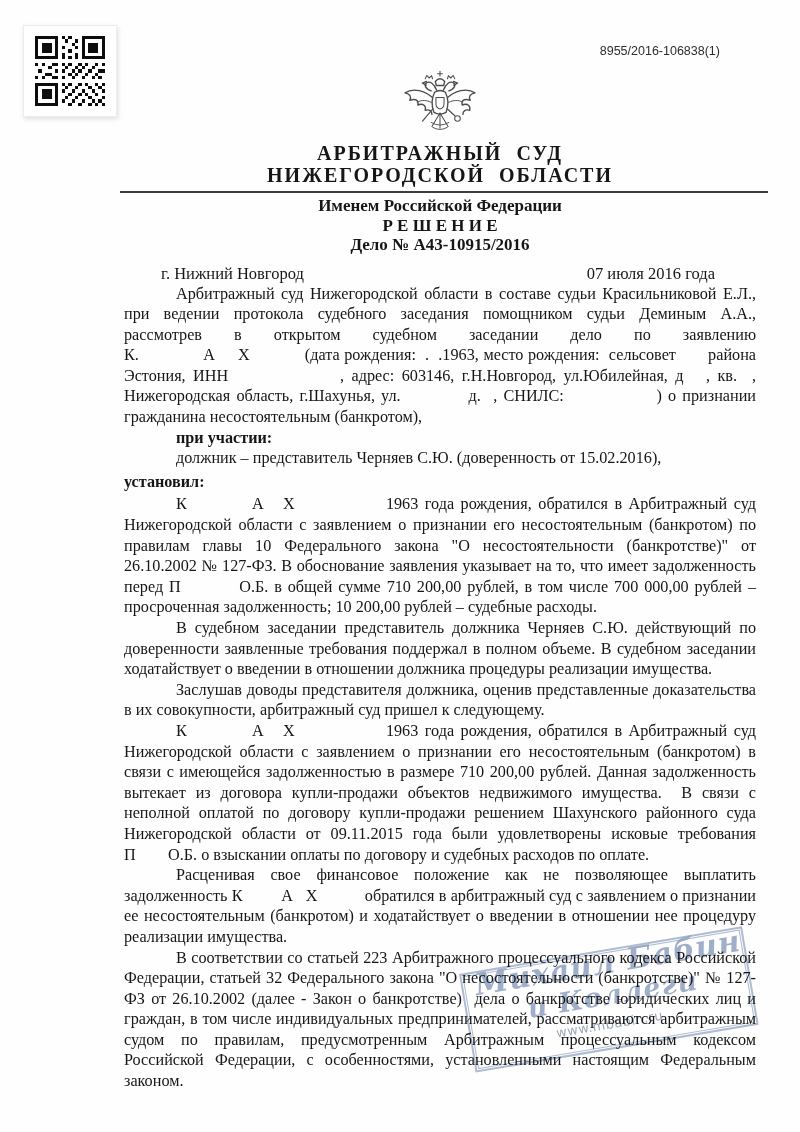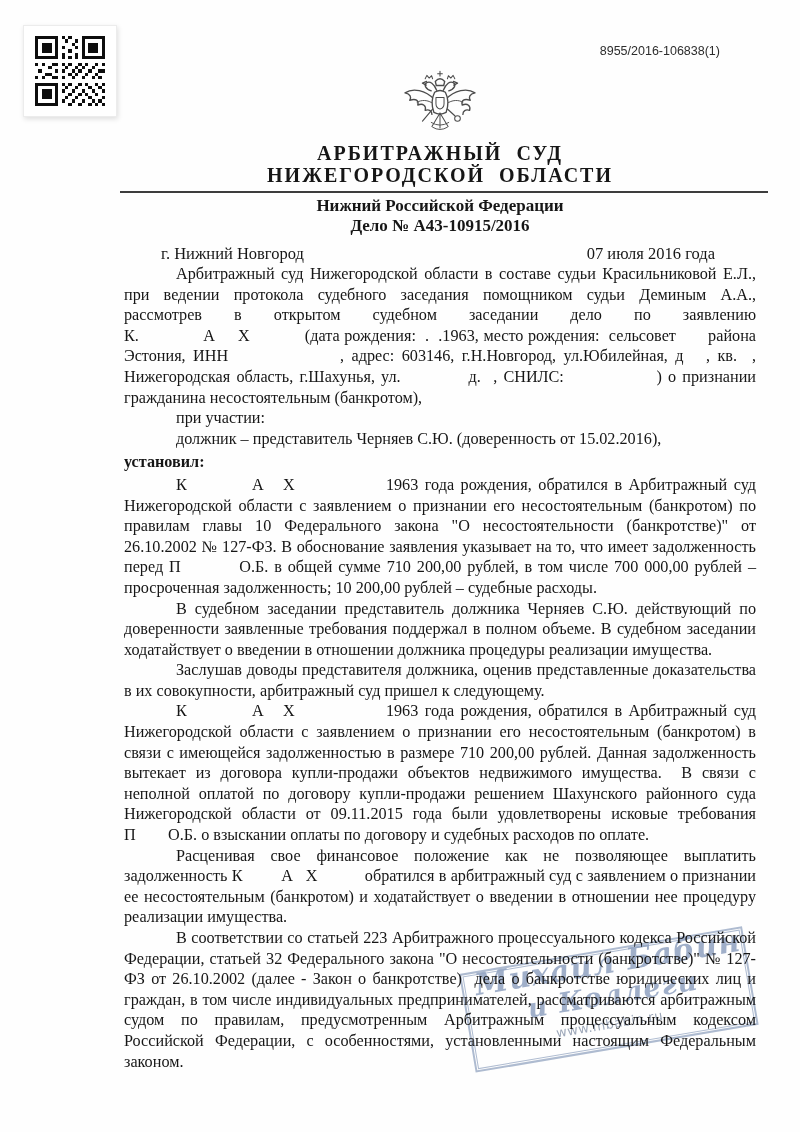--- a/index.html
+++ b/index.html
@@ -27,21 +27,21 @@
   .rule { border:none; border-top:2.5px solid #3d3d3d; margin:5px 0 3px -4px; width:648px; }
   .subhead { font-weight:bold; font-size:17px; line-height:19.5px; }
   .city-date {
     display:flex; justify-content:space-between; font-weight:normal;
     font-size:16.5px; margin-top:8px; padding:0 41px 0 37px; line-height:21px;
   }
   .bodytext p {
     margin:0; font-size:16.2px; line-height:20.6px;
     text-align:justify; text-indent:52px;
   }
-  .participants-label { font-weight:normal; }
+  .participants-label { font-weight:bold; }
   p.ustanovil { text-align:left; text-indent:0; font-weight:bold; margin:3px 0 2px 0; }
   
   .stamp {
     position:absolute; left:459px; top:974px; width:287px; height:100px;
     transform:rotate(-9.6deg); transform-origin:0 0; z-index:1;
   }
   .stamp-border { position:absolute; inset:0; border:2px solid rgba(151,168,195,0.78); }
   .stamp-border-inner { position:absolute; inset:3px; border:1px solid rgba(151,168,195,0.78); }
   .stamp-name {
     position:absolute; left:14px; top:-4px; white-space:nowrap;
@@ -98,21 +98,22 @@
           <path d="M60 64l-12 20M60 64v22M60 64l12 20" stroke-width="1.5"></path>
           <path d="M47 78q13 8 26 0M49 85q11 7 22 0" stroke-width="1.4"></path>
           <path d="M49 58L34 76" stroke-width="1.7"></path>
           <circle cx="86" cy="72" r="4.2" stroke-width="1.5"></circle>
           <path d="M71 58l11 10" stroke-width="1.7"></path>
         </g>
       </svg>
       <div class="court-line">АРБИТРАЖНЫЙ&nbsp; СУД</div>
       <div class="court-line">НИЖЕГОРОДСКОЙ&nbsp; ОБЛАСТИ</div>
       <hr class="rule">
-      <div class="subhead">Нижний Российской Федерации</div>
+      <div class="subhead">Именем Российской Федерации</div>
+      <div class="subhead">Р Е Ш Е Н И Е</div>
       <div class="subhead">Дело № А43-10915/2016</div>
     </div>
 
     <div class="city-date">
       <span>г. Нижний Новгород</span>
       <span>07 июля 2016 года</span>
     </div>
 
     <div class="bodytext">
       <p>Арбитражный суд Нижегородской области в составе судьи Красильниковой Е.Л., при ведении протокола судебного заседания помощником судьи Деминым А.А., рассмотрев в открытом судебном заседании дело по заявлению К.&nbsp;&nbsp;&nbsp;&nbsp;&nbsp;&nbsp;&nbsp;&nbsp;&nbsp;&nbsp;&nbsp;&nbsp;&nbsp;&nbsp;А&nbsp;&nbsp;&nbsp;&nbsp;&nbsp;Х&nbsp;&nbsp;&nbsp;&nbsp;&nbsp;&nbsp;&nbsp;&nbsp;&nbsp;&nbsp;&nbsp;&nbsp;(дата рождения: &nbsp;.&nbsp;&nbsp;.1963, место рождения: &nbsp;сельсовет &nbsp;&nbsp;&nbsp;&nbsp;&nbsp;&nbsp;района Эстония, ИНН&nbsp;&nbsp;&nbsp;&nbsp;&nbsp;&nbsp;&nbsp;&nbsp;&nbsp;&nbsp;&nbsp;&nbsp;&nbsp;&nbsp;&nbsp;, адрес: 603146, г.Н.Новгород, ул.Юбилейная, д&nbsp;&nbsp;&nbsp;, кв.&nbsp;&nbsp;, Нижегородская область, г.Шахунья, ул.&nbsp;&nbsp;&nbsp;&nbsp;&nbsp;&nbsp;&nbsp;&nbsp;&nbsp;&nbsp;&nbsp;д.&nbsp;&nbsp;, СНИЛС:&nbsp;&nbsp;&nbsp;&nbsp;&nbsp;&nbsp;&nbsp;&nbsp;&nbsp;&nbsp;&nbsp;&nbsp;&nbsp;&nbsp;&nbsp;) о признании гражданина несостоятельным (банкротом),</p>

